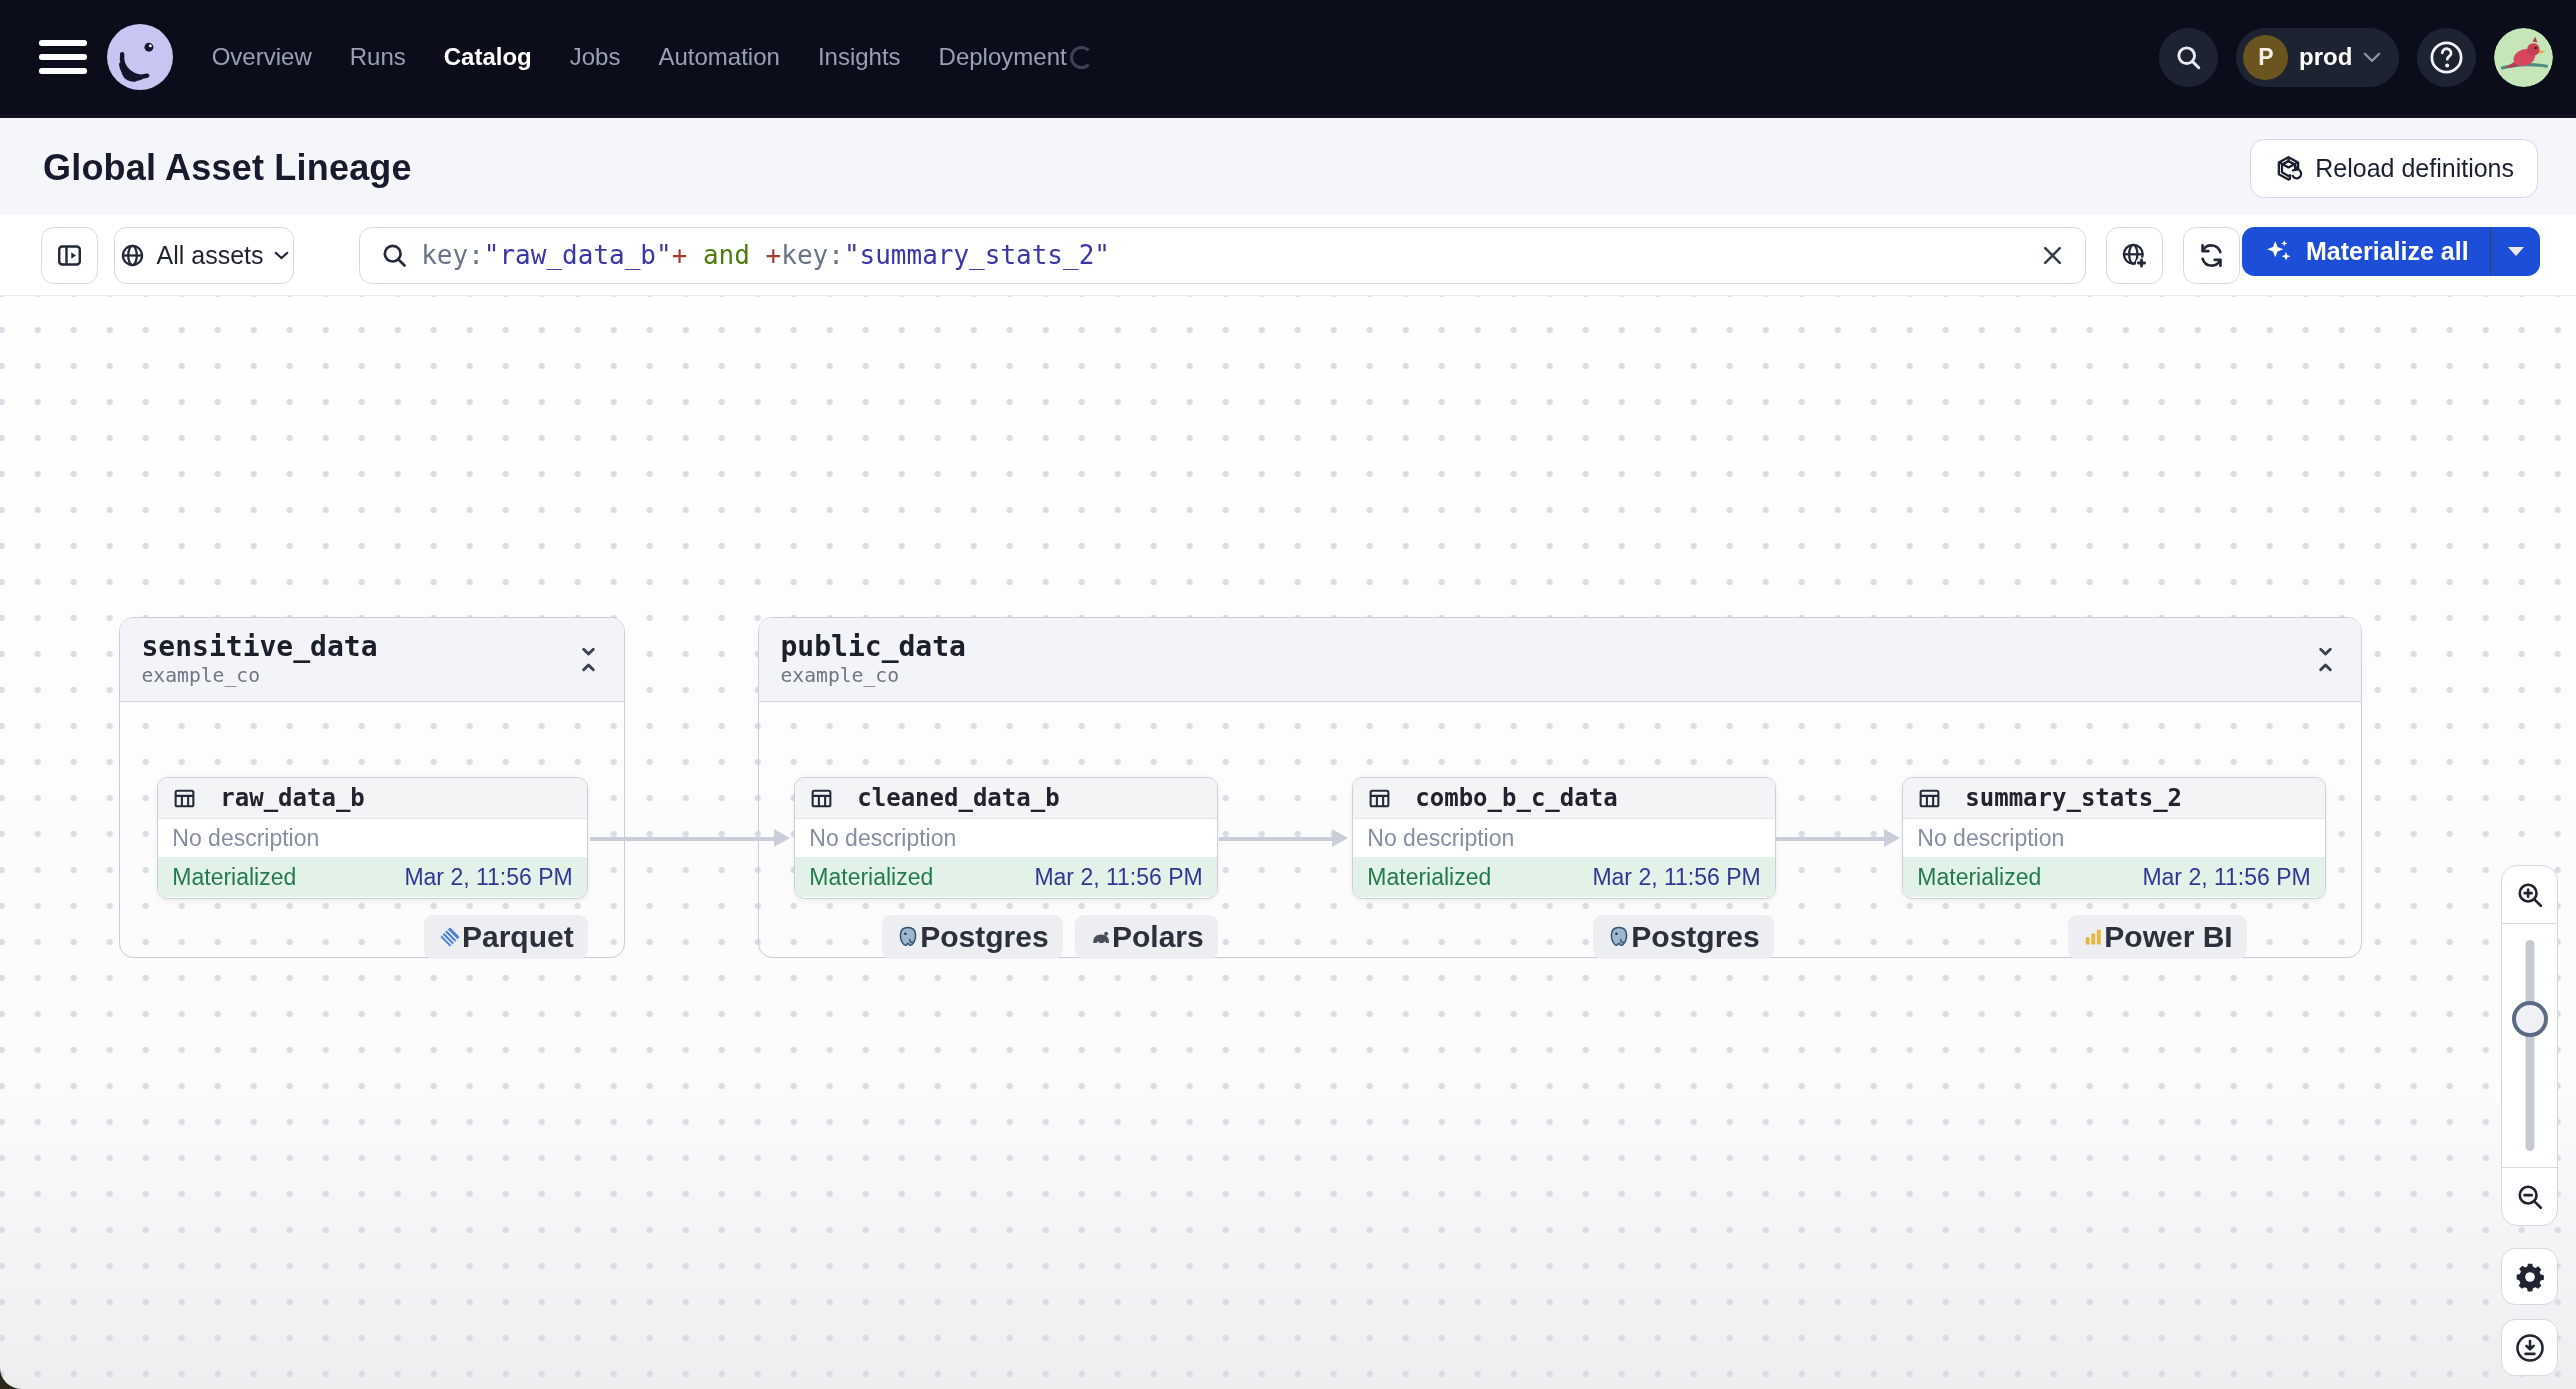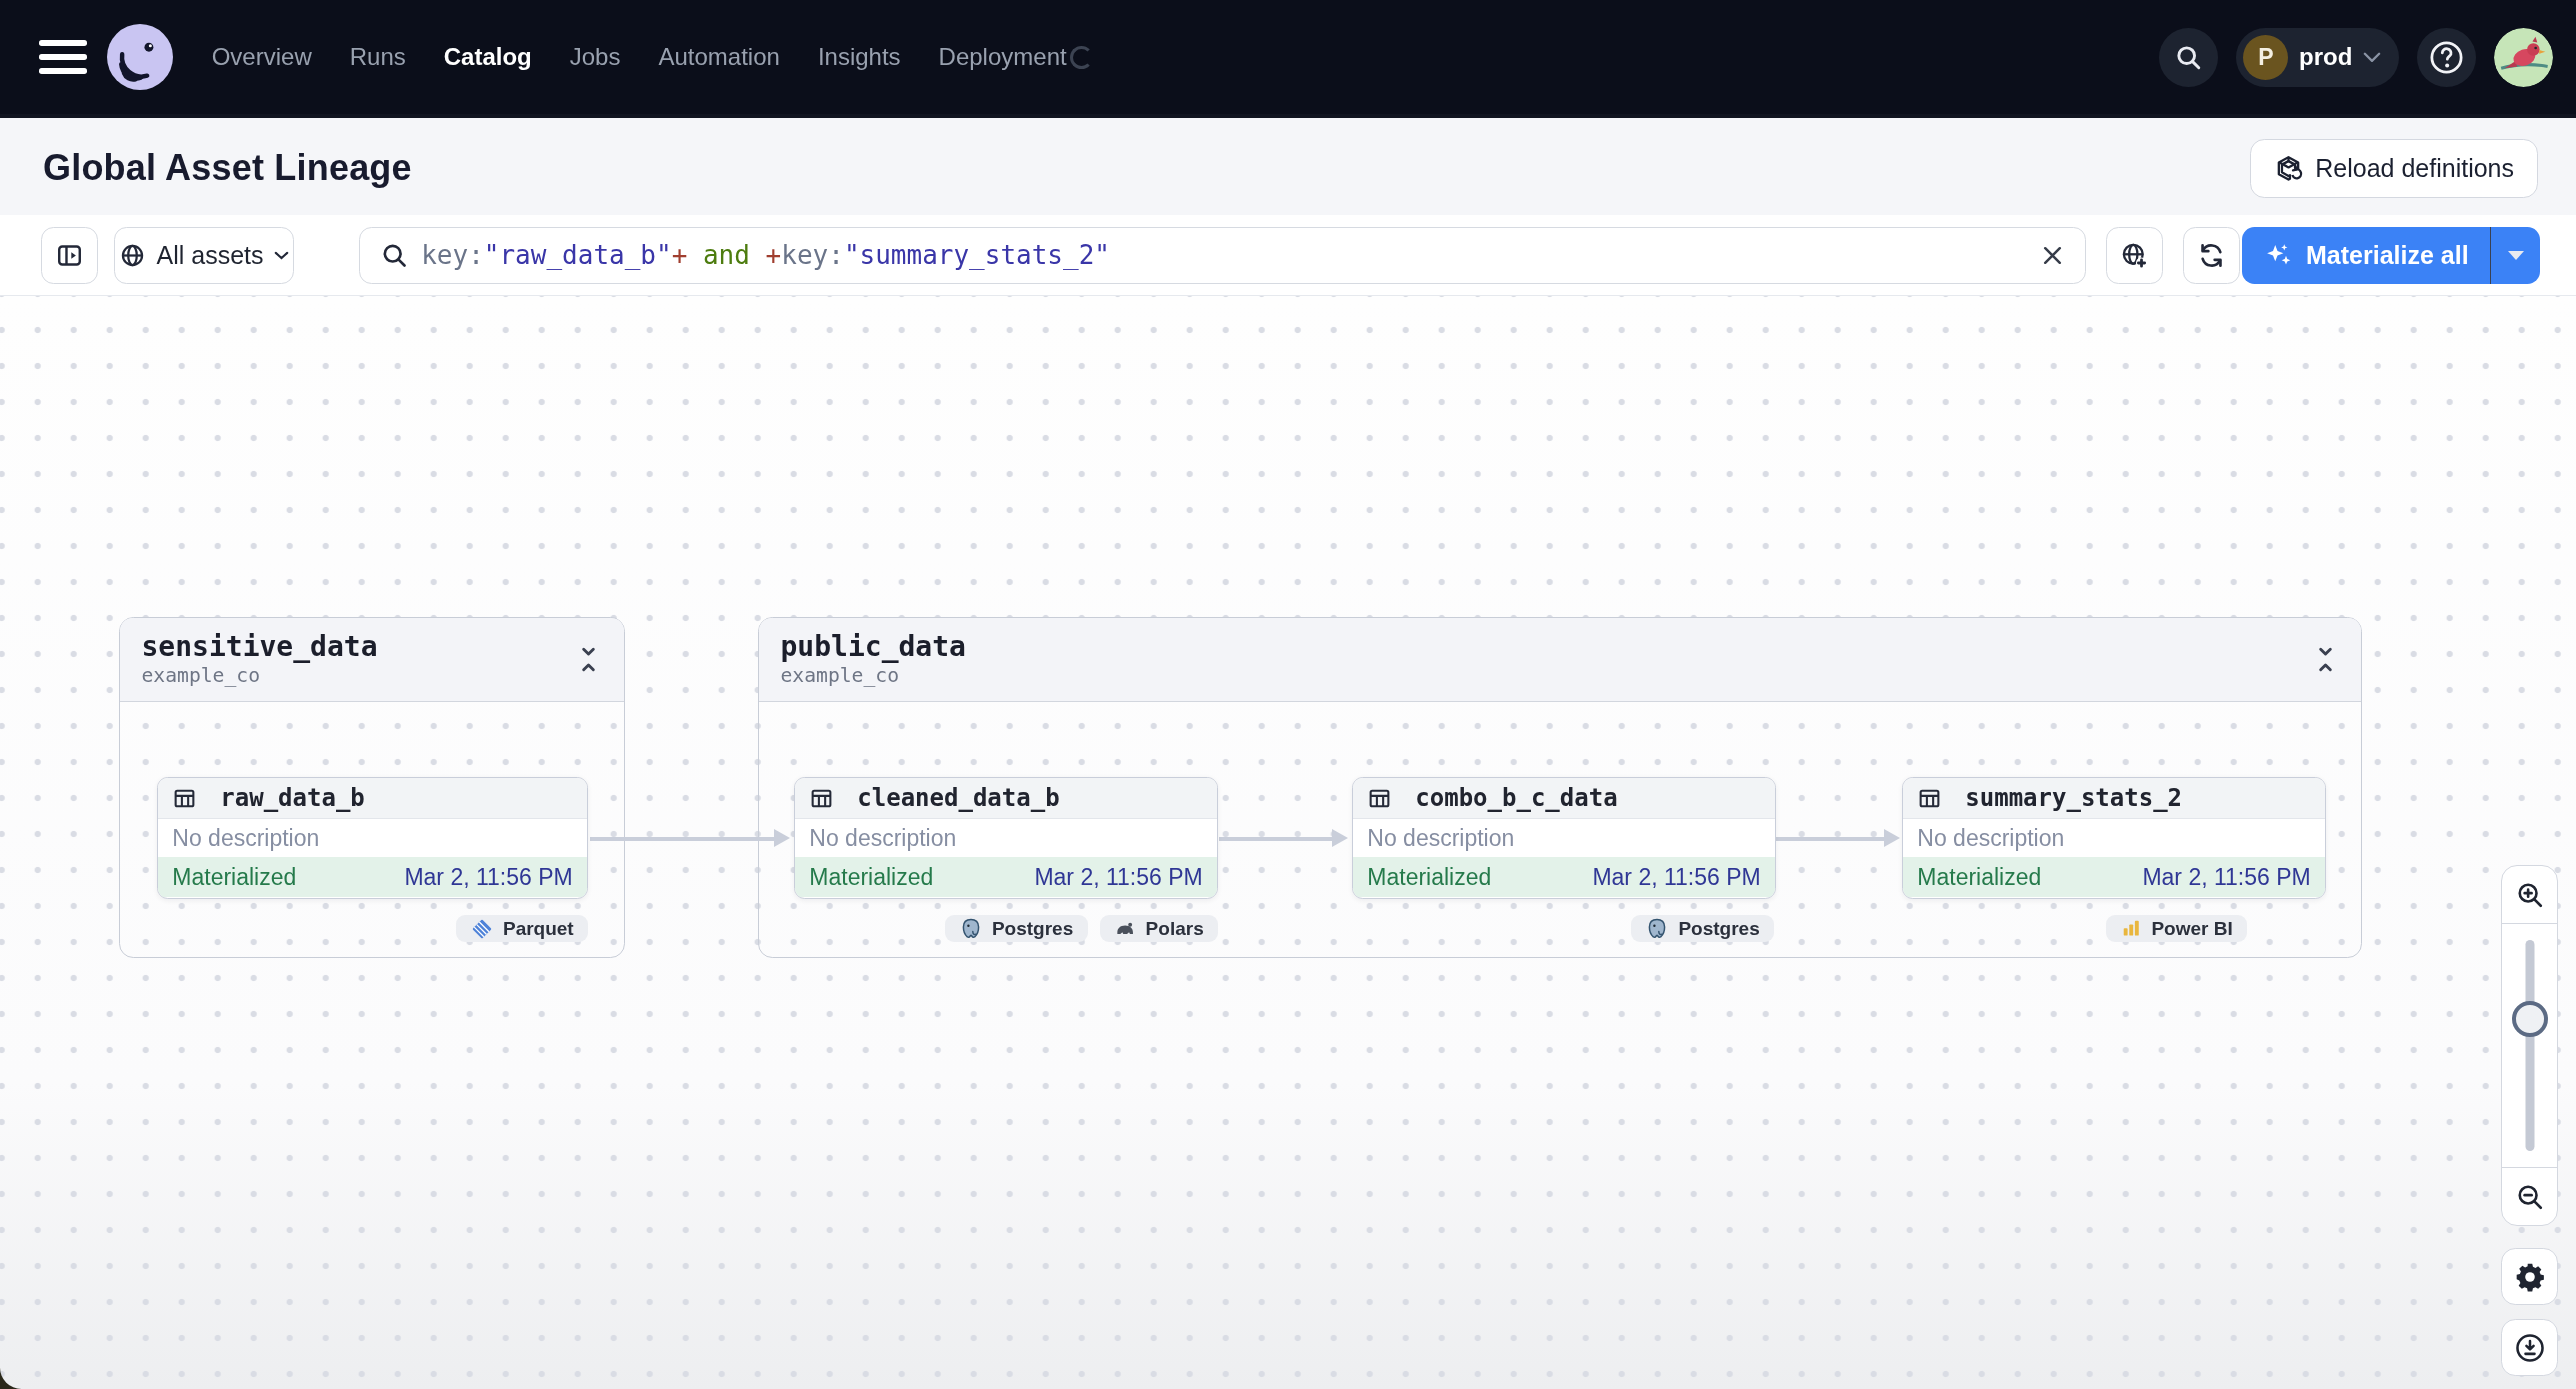--- a/index.html
+++ b/index.html
@@ -44,21 +44,21 @@
   .toolbar{ position:absolute; top:215px; left:0; width:2576px; height:81px; background:#FFFFFF;
     border-bottom:1.8px solid #E6E9EE; z-index:9;}
   .tb-btn{ position:absolute; top:11.6px; height:57px; background:#fff; border:1.8px solid #D6DAE1;
     border-radius:12.5px; display:flex; align-items:center; justify-content:center; cursor:pointer;}
   .scope-btn{ left:114px; width:180px; gap:10.7px; font-size:25px; color:#1F2430; font-weight:500;}
   .search-box{ position:absolute; top:11.6px; left:359px; width:1727px; height:57px; background:#fff;
     border:1.8px solid #D6DAE1; border-radius:12.5px; display:flex; align-items:center; padding:0 19.7px; gap:12.5px;}
   .query-text{ font-size:26px; white-space:pre; flex:1; overflow:hidden;}
   .q-attr{ color:#6A7489;} .q-value{ color:#3A36A8;} .q-op{ color:#A03E2F;} .q-bool{ color:#4d7c0f;}
   .clear-btn{ cursor:pointer; display:flex; align-items:center;}
-  .split-btn{ position:absolute; top:11.6px; left:2242px; height:57px; background:#3b82f6;
+  .split-btn{ position:absolute; top:11.6px; left:2242px; height:49px; background:#1d4ed8;
     border-radius:12.5px; display:flex; align-items:stretch; color:#fff; cursor:pointer;}
   .split-main{ display:flex; align-items:center; gap:12.5px; padding:0 21.5px; font-size:25px; font-weight:600;}
   .split-caret{ width:50px; display:flex; align-items:center; justify-content:center; border-left:1.8px solid #3A4152;}
   .caret-down{ width:0; height:0; border-left:8px solid transparent; border-right:8px solid transparent;
     border-top:9.8px solid #E8EAF0;}
 
   
   .corner-wedge{ position:absolute; left:0; bottom:0; width:41px; height:25px; background:#2B291B; z-index:0;}
   .canvas{ position:absolute; top:296px; left:0; width:2576px; height:1093px; z-index:1;
     background-color:#FDFDFE;
@@ -88,22 +88,22 @@
     display:flex; align-items:center; padding:0 14.3px; gap:23px;}
   .asset-name{ font-size:24px; font-weight:700; color:#21242F;}
   .asset-desc{ height:38px; display:flex; align-items:center; padding:0 14.3px;
     font-size:23px; color:#868EA2;}
   .asset-status{ height:40px; background:#E3F2E9; display:flex; align-items:center;
     justify-content:space-between; padding:0 14.3px;}
   .status-label{ font-size:23px; color:#257A4B;}
   .status-time{ font-size:23px; color:#2F3795;}
 
   .tag-row{ position:absolute; height:43px; display:flex; justify-content:flex-end; gap:12.5px; z-index:4;}
-  .tag{ height:27px; background:#ECEEF2; border-radius:9px; display:flex; align-items:center;
-    gap:9px; padding:0 14.3px; font-size:19px; font-weight:600; color:#2B303C; cursor:pointer;}
+  .tag{ height:44px; background:#ECEEF2; border-radius:9px; display:flex; align-items:center;
+    padding:0 14.3px; font-size:30px; font-weight:600; color:#2B303C; cursor:pointer;}
 
   
   .zoom-stack{ position:absolute; left:2501px; top:865px; width:57px; background:#fff;
     border:1.8px solid #D4D8E0; border-radius:16px; z-index:6; overflow:hidden;}
   .zoom-btn{ height:57px; display:flex; align-items:center; justify-content:center; cursor:pointer;}
   .slider-section{ height:245px; position:relative; border-top:1.8px solid #D4D8E0; border-bottom:1.8px solid #D4D8E0;}
   .slider-track{ position:absolute; left:50%; transform:translateX(-50%); top:16px; bottom:16px;
     width:9px; background:#C4C9D4; border-radius:4.5px;}
   .slider-handle{ position:absolute; left:50%; transform:translateX(-50%); top:77px; width:36px; height:36px;
     border-radius:50%; background:#EFF1F4; border:4.5px solid #5C6B84; cursor:grab; z-index:2;}

